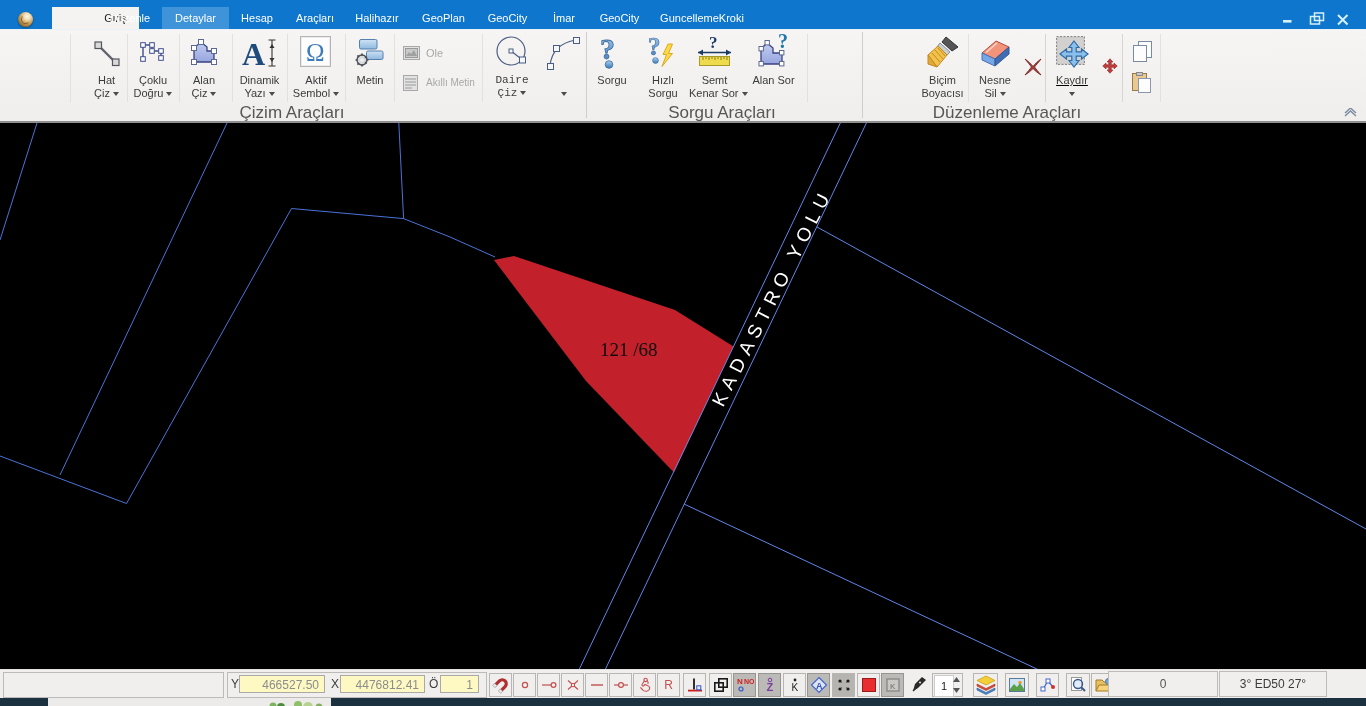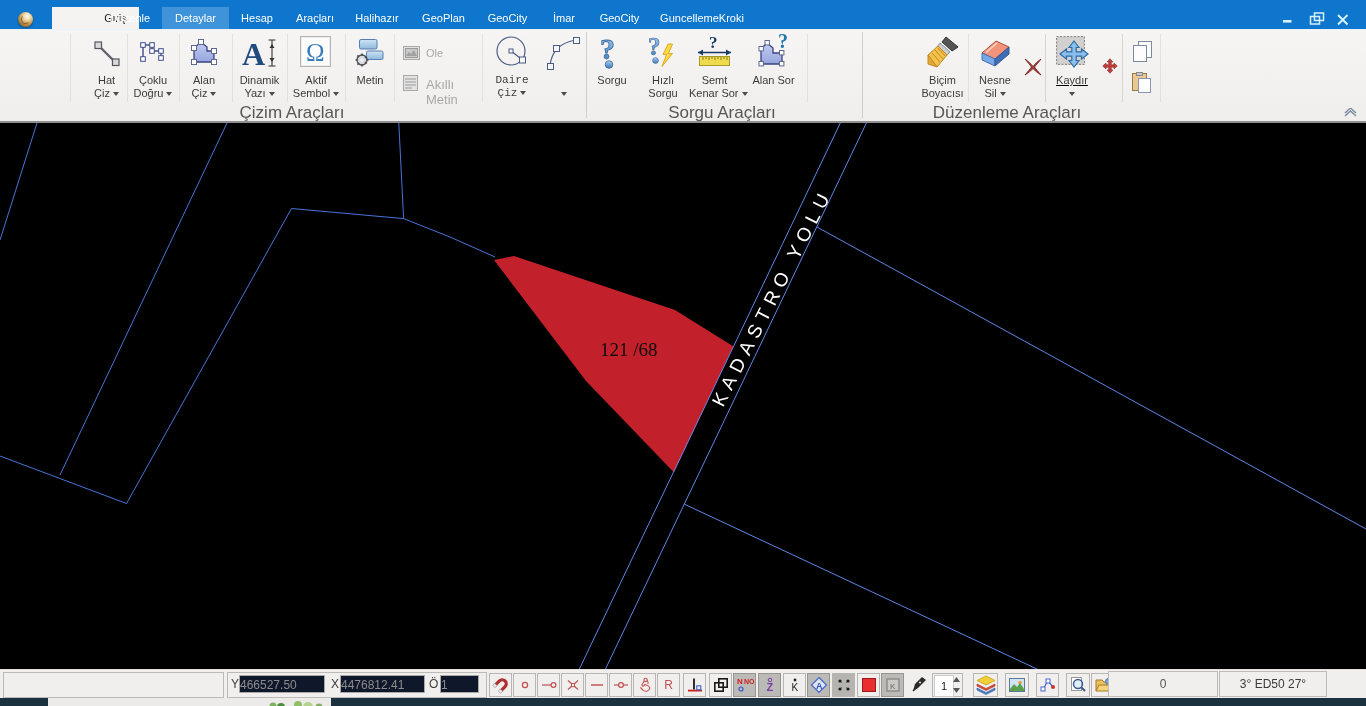--- a/index.html
+++ b/index.html
@@ -20,21 +20,21 @@
 .rbtn.dis .lb{color:#a8a8a8;}
 .sep{position:absolute;top:4px;width:1px;height:68px;background:#e2e1df;}
 .gsep{position:absolute;top:2px;width:1px;height:86px;background:#cfceca;}
 .gcap{position:absolute;top:76px;height:14px;line-height:14px;font-size:17px;color:#565656;text-align:center;width:200px;}
 .arr{display:inline-block;width:0;height:0;border-left:3px solid transparent;border-right:3px solid transparent;border-top:4px solid #4a4a4a;vertical-align:middle;margin-left:3px;}
 
 #canvas{position:absolute;left:0;top:123px;width:1366px;height:546px;background:#000;}
 
 #statusbar{position:absolute;left:0;top:669px;width:1366px;height:29px;background:#f0efed;border-top:1px solid #e3e2e0;font-size:12px;color:#4a4a4a;}
 .spanel{position:absolute;border:1px solid #bcbbb8;background:#f0efed;}
-.sfield{position:absolute;top:5px;height:18px;border:1px solid #aaa9a6;background:#0f172a;color:#8c8c8c;font-size:12px;line-height:18px;text-align:left;padding-right:5px;box-sizing:border-box;}
+.sfield{position:absolute;top:5px;height:18px;border:1px solid #aaa9a6;background:#fef9c3;color:#8c8c8c;font-size:12px;line-height:18px;text-align:right;padding-right:5px;box-sizing:border-box;}
 .slab{position:absolute;top:7px;font-size:12px;color:#3c3c3c;}
 .sbtn{position:absolute;top:3px;width:23px;height:24px;border:1px solid #b7b6b3;background:#f0efed;box-sizing:border-box;display:flex;align-items:center;justify-content:center;}
 .sbtn.press{background:#bbbab7;border-color:#96958f;}
 .sbtn.dark{background:#b5b4b1;}
 
 #taskbar{position:absolute;left:0;top:698px;width:1366px;height:8px;background:#1c3140;overflow:hidden;}
 #taskbar .lite{position:absolute;left:48px;top:0;width:283px;height:8px;background:#edebe9;}
 </style></head>
 <body>
 <div id="app">
@@ -165,21 +165,21 @@
             <rect x="2.5" y="2.5" width="12" height="9" fill="#cacaca" stroke="#9a9a9a"></rect>
             <path d="M3,10 l3,-4 2,2 3,-4 3,6 z" fill="#a0a0a0"></path>
           </svg></div>
       <div style="position:absolute;left:31px;top:15px;font-size:11px;color:#a8a8a8;">Ole</div>
       <div style="position:absolute;left:8px;top:43px;"><svg width="15" height="16">
             <rect x="0.5" y="0.5" width="14" height="15" fill="#e2e2e2" stroke="#a8a8a8"></rect>
             <g stroke="#9a9a9a">
               <path d="M2,4 h11 M2,7 h11 M2,10 h11 M2,13 h7"></path>
             </g>
           </svg></div>
-      <div style="position:absolute;left:31px;top:45px;font-size:13px;color:#a8a8a8;">Akıllı Metin</div>
+      <div style="position:absolute;left:31px;top:45px;font-size:10px;color:#a8a8a8;">Akıllı Metin</div>
       </div>
     <div class="sep" style="left:482px;"></div>
     <div class="rbtn" style="left:483px;width:58px;font-family:Liberation Mono, monospace;">
         <div class="ic">
           <svg width="34" height="37">
       <circle cx="16" cy="16" r="14" fill="none" stroke="#4a5d84" stroke-width="1.2"></circle>
       <path d="M16,16 L27,24.5" stroke="#4a5d84" stroke-width="1.2"></path>
       <rect x="14" y="14" width="4" height="4" fill="#f6f6f6" stroke="#4a5d84"></rect>
       <rect x="24.5" y="22" width="6" height="6" fill="#f6f6f6" stroke="#4a5d84"></rect>
     </svg>

